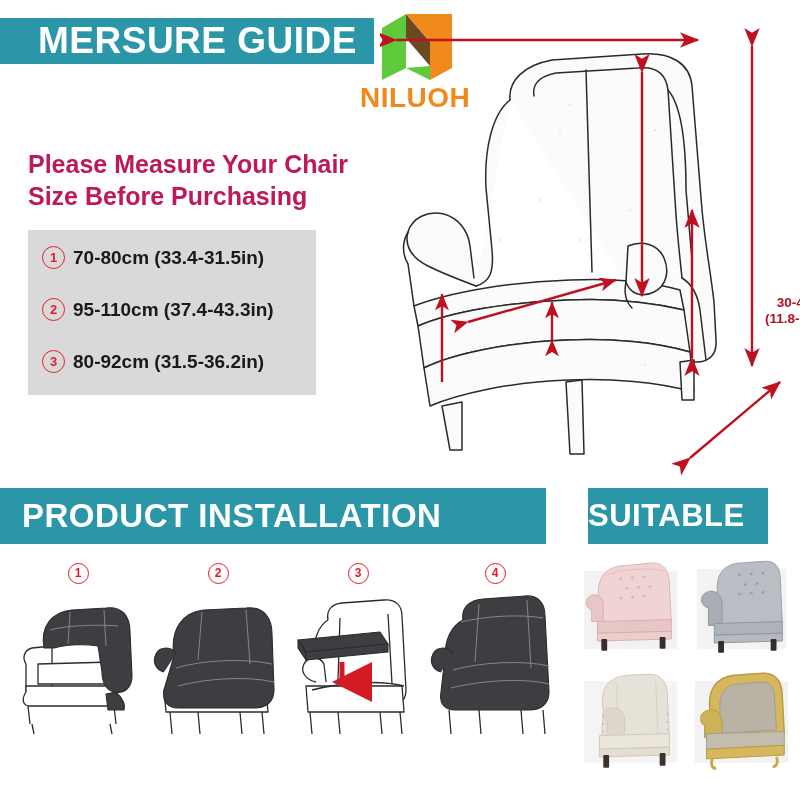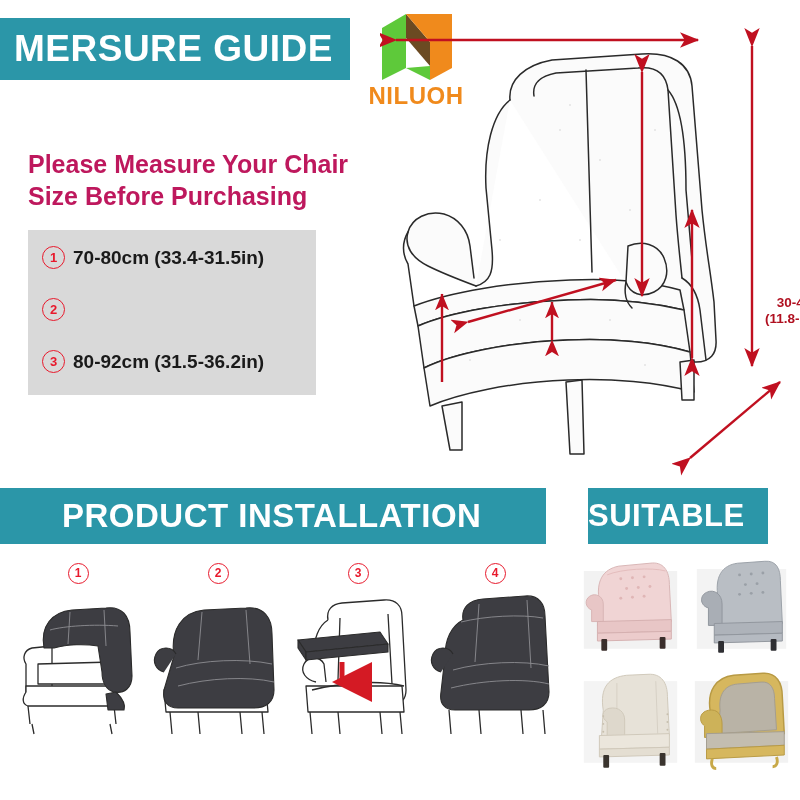--- a/index.html
+++ b/index.html
@@ -14,34 +14,34 @@
 
   
   .banner{
     position:absolute;
     background:#2b96a8;
     display:flex;align-items:center;
     color:#ffffff;
     font-weight:bold;
     letter-spacing:.5px;
   }
-  #header-banner{left:0;top:18px;width:350px;height:62px;}
+  #header-banner{left:0;top:18px;width:350px;height:46px;padding-left:24px;}
   #header-banner .btxt{font-size:37px;padding-left:14px;}
   #install-banner{left:0;top:488px;width:546px;height:56px;}
-  #install-banner .btxt{font-size:33px;padding-left:62px;}
+  #install-banner .btxt{font-size:33px;padding-left:22px;}
   #suitable-banner{left:588px;top:488px;width:180px;height:56px;}
   #suitable-banner .btxt{font-size:31px;}
 
   
   #logo{position:absolute;left:360px;top:8px;width:112px;height:100px;}
   #logo svg{display:block;}
   #logo .wordmark{
     position:absolute;left:0;top:74px;width:112px;
-    text-align:center;color:#f08a1c;font-weight:bold;
-    font-size:24px;letter-spacing:.5px;
+    color:#f08a1c;font-weight:bold;
+    font-size:28px;letter-spacing:.5px;
   }
 
   
   #measure-headline{
     position:absolute;left:28px;top:148px;width:350px;
     color:#be185d;font-size:25px;font-weight:bold;line-height:1.28;
   }
   #size-panel{
     position:absolute;left:28px;top:230px;width:288px;height:165px;
     background:#d9d9d9;
@@ -114,20 +114,21 @@
 
   <div id="measure-headline">Please Measure Your Chair Size Before Purchasing</div>
 
   <div id="size-panel">
     <div class="size-row">
       <span class="circ">1</span>
       <span>70-80cm (33.4-31.5in)</span>
     </div>
     <div class="size-row">
       <span class="circ">2</span>
+      <span>95-110cm (37.4-43.3in)</span>
     </div>
     <div class="size-row">
       <span class="circ">3</span>
       <span>80-92cm (31.5-36.2in)</span>
     </div>
   </div>
 
   <div id="chair-diagram">
     <svg width="420" height="470" viewBox="0 0 420 470">
       <defs>

